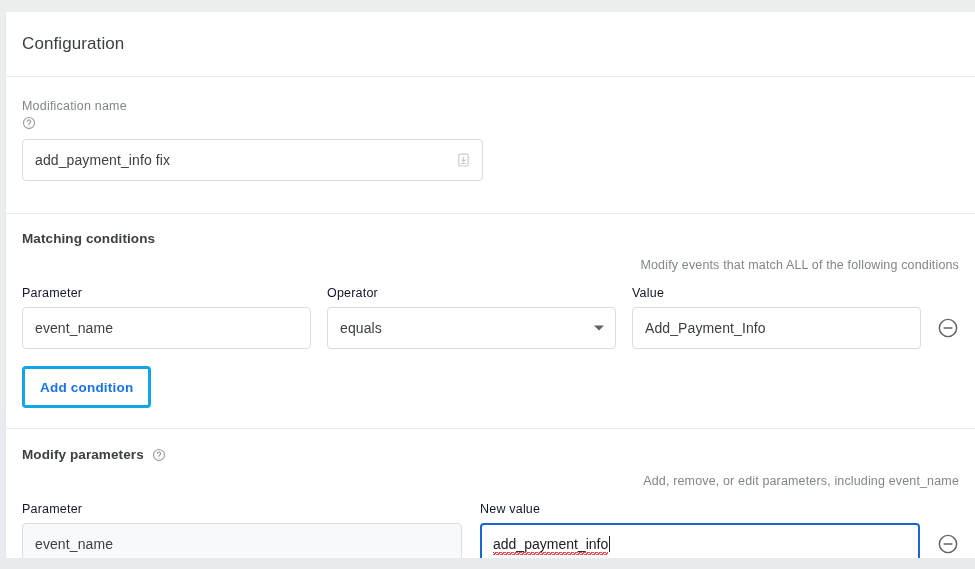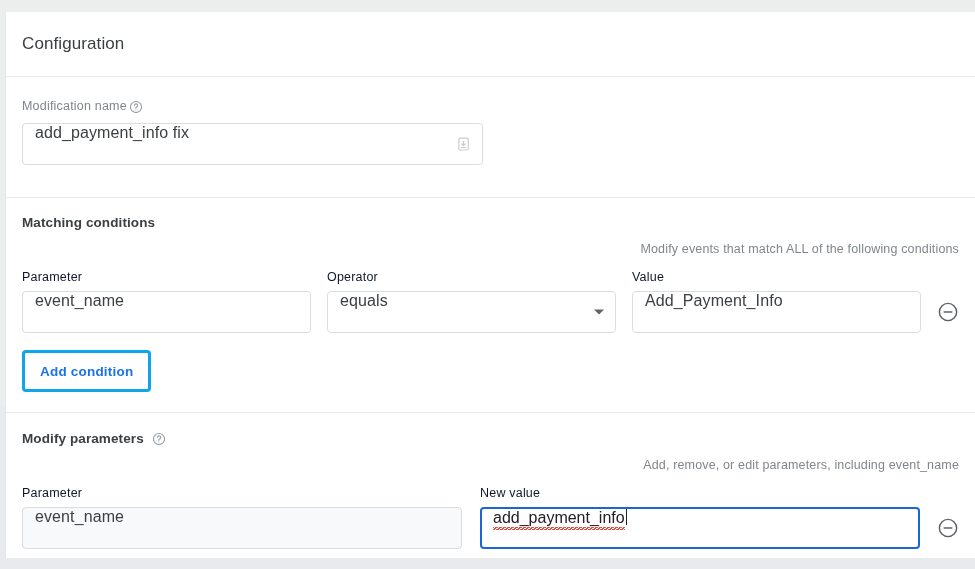--- a/index.html
+++ b/index.html
@@ -63,45 +63,45 @@
 
   
   .mod-name-block {
     padding-top: 22px;
   }
   .field-label {
     font-size: 12.5px;
     color: #80868b;
     letter-spacing: 0.2px;
     display: flex;
-    align-items: center;
     gap: 2px;
     margin-bottom: 9px;
     line-height: 15px;
+    flex-direction: column;
   }
   .help-icon {
     display: inline-flex;
     align-items: center;
     justify-content: center;
     width: 14px;
     height: 14px;
     flex: 0 0 14px;
   }
   .help-icon svg { display: block; }
 
   .text-input {
     height: 42px;
     border: 1px solid #dadce0;
     border-radius: 4px;
     background: #fff;
     display: flex;
-    align-items: flex-start;
+    align-items: center;
     padding: 0 12px;
     box-sizing: border-box;
-    font-size: 16px;
+    font-size: 14px;
     color: #3c4043;
     position: relative;
   }
   .text-input .val { letter-spacing: 0.1px; }
 
   .mod-name-input {
     width: 461px;
     position: relative;
   }
   .trailing-icon {

